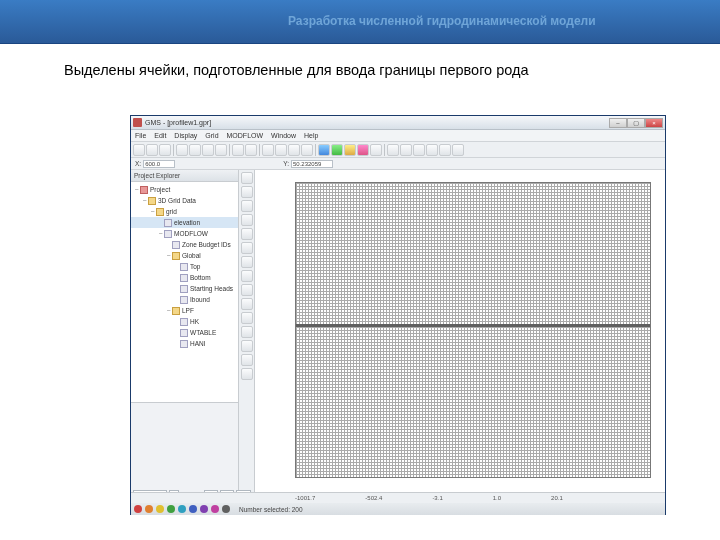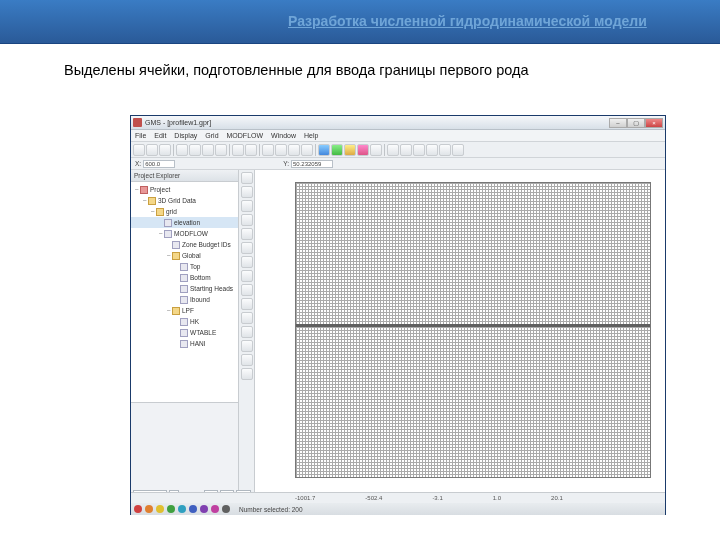--- a/index.html
+++ b/index.html
@@ -6,21 +6,21 @@
   body { width: 720px; height: 540px; background: #fff; font-family: Arial, sans-serif; overflow: hidden; }
   
   .slide-header {
     height: 44px;
     background: linear-gradient(#3a7cc4, #2a5a98);
     border-bottom: 1px solid #1a4580;
     padding-left: 288px;
     display: flex;
     align-items: center;
   }
-  .slide-title { color: #6fa5d8; font-size: 14px; font-weight: bold; line-height: 1.2; text-decoration: underline; }
+  .slide-title { color: #6fa5d8; font-size: 12px; font-weight: bold; line-height: 1.2; }
   
   .caption {
     padding: 18px 0 10px 64px;
     font-size: 14.5px;
     color: #000;
   }
   
   .app-window {
     position: absolute;
     left: 130px; top: 115px;

